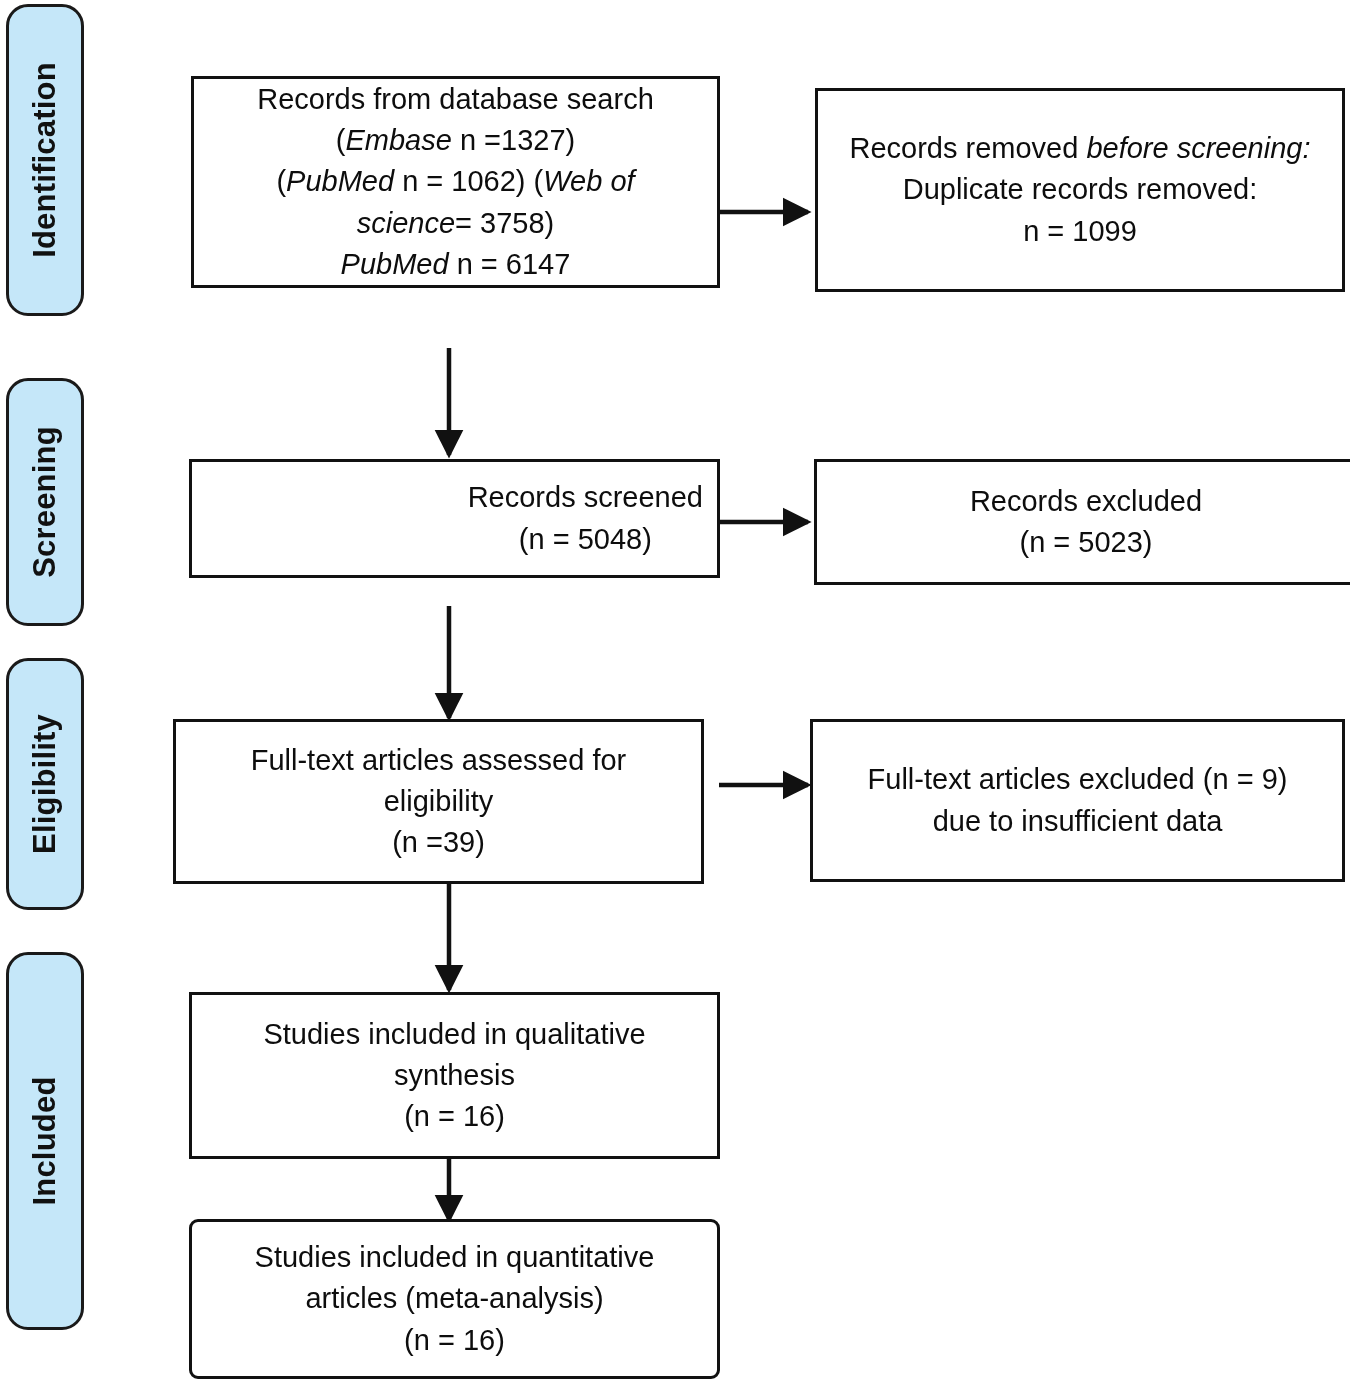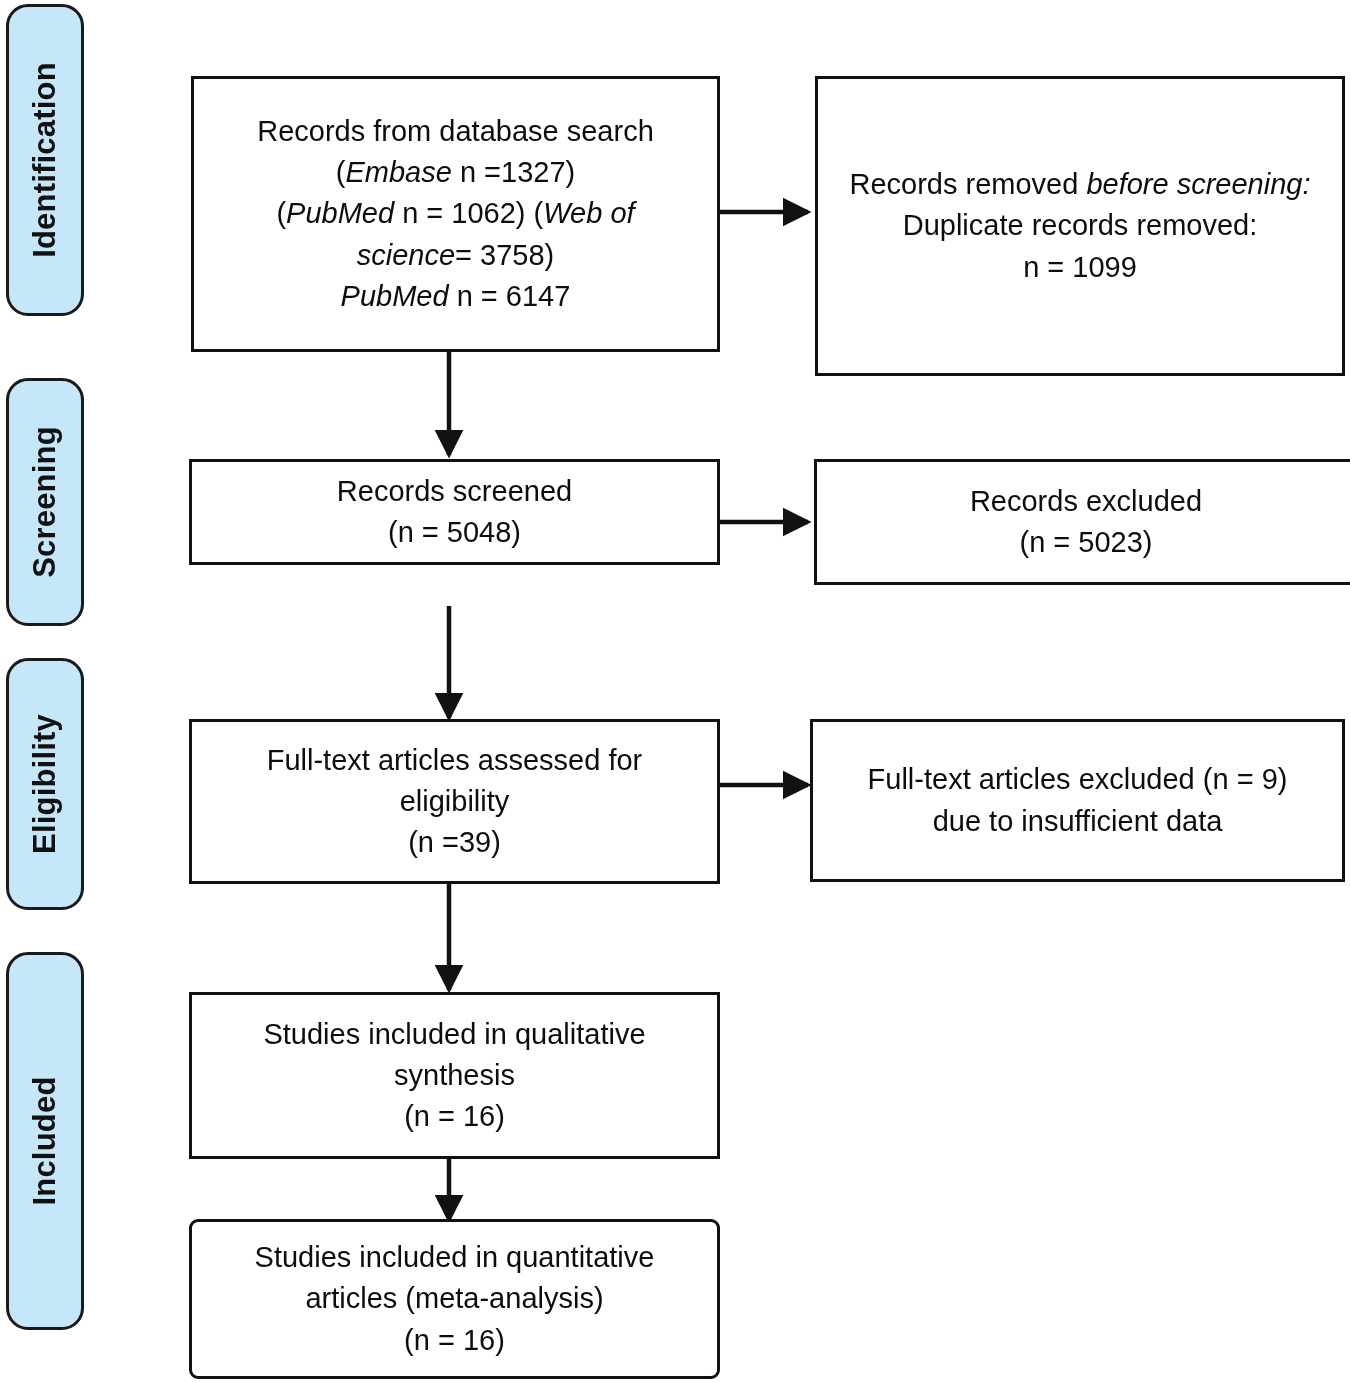--- a/index.html
+++ b/index.html
@@ -107,53 +107,53 @@
 
     <line x1="449" y1="606" x2="449" y2="718" stroke="#111111" stroke-width="4.5" marker-end="url(#arrowhead)"></line>
 
     <line x1="719" y1="785" x2="808" y2="785" stroke="#111111" stroke-width="4.5" marker-end="url(#arrowhead)"></line>
 
     <line x1="449" y1="884" x2="449" y2="990" stroke="#111111" stroke-width="4.5" marker-end="url(#arrowhead)"></line>
 
     <line x1="449" y1="1155" x2="449" y2="1220" stroke="#111111" stroke-width="4.5" marker-end="url(#arrowhead)"></line>
   </svg>
 
-  <div class="flow-box" style="left:191px; top:76px; width:529px; height:276px;">
+  <div class="flow-box" style="left:191px; top:76px; width:529px; height:212px;">
     <div class="box-text">
       <span>Records from database search</span><br>
       <span>(<i>Embase</i><span> n =1327)</span></span><br>
       <span>(<i>PubMed</i><span> n = 1062) (</span><i>Web of</i></span><br>
       <span><i>science</i><span>= 3758)</span></span><br>
       <span><i>PubMed</i><span> n = 6147</span></span>
     </div>
   </div>
 
-  <div class="flow-box" style="left:815px; top:76px; width:530px; height:300px;">
+  <div class="flow-box" style="left:815px; top:88px; width:530px; height:204px;">
     <div class="box-text">
       <span><span>Records removed </span><i>before screening:</i></span><br>
       <span>Duplicate records removed:</span><br>
       <span>n =  1099</span>
     </div>
   </div>
 
-  <div class="flow-box" style="left:189px; top:459px; width:531px; height:106px;">
+  <div class="flow-box" style="left:189px; top:459px; width:531px; height:119px;justify-content:flex-end;">
     <div class="box-text">
       <span>Records screened</span><br>
       <span>(n = 5048)</span>
     </div>
   </div>
 
   <div class="flow-box" style="left:814px; top:459px; width:544px; height:126px;">
     <div class="box-text">
       <span>Records excluded</span><br>
       <span>(n = 5023)</span>
     </div>
   </div>
 
-  <div class="flow-box" style="left:189px; top:719px; width:531px; height:165px;justify-content:center;">
+  <div class="flow-box" style="left:173px; top:719px; width:531px; height:165px;justify-content:center;">
     <div class="box-text">
       <span>Full-text articles assessed for</span><br>
       <span>eligibility</span><br>
       <span>(n =39)</span>
     </div>
   </div>
 
   <div class="flow-box" style="left:810px; top:719px; width:535px; height:163px;align-items:center;">
     <div class="box-text">
       <span>Full-text articles excluded (n = 9)</span><br>

